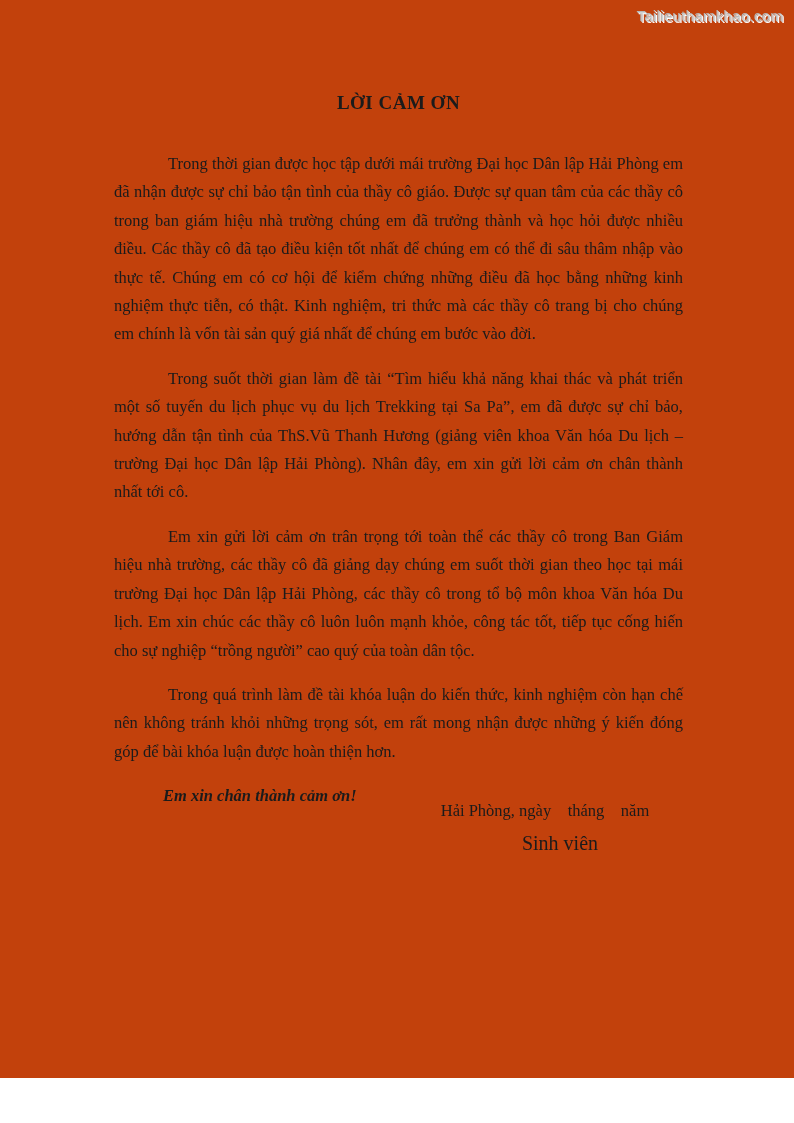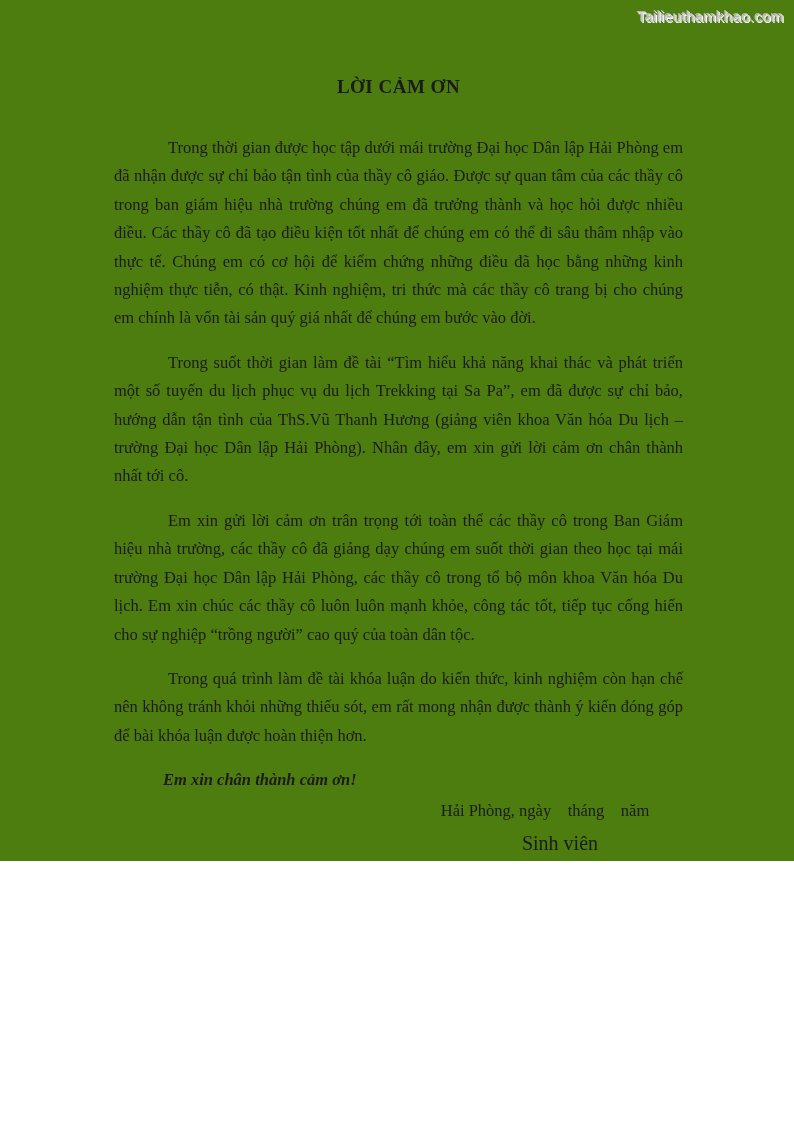--- a/index.html
+++ b/index.html
@@ -3,40 +3,40 @@
 <meta charset="utf-8">
 <style>
   html, body {
     margin: 0;
     padding: 0;
     background: #ffffff;
   }
   .page {
     position: relative;
     width: 794px;
-    height: 861px;
-    background: #4d7c0f;
+    height: 1078px;
+    background: #c2410c;
     font-family: "Liberation Serif", serif;
     color: #1b1b1b;
     overflow: hidden;
   }
   .watermark {
     position: absolute;
     top: 8px;
     right: 10px;
     font-family: "Liberation Sans", sans-serif;
     font-size: 15px;
     color: #d2d2d2;
     text-shadow: -1px -1px 0 #b6b6b6, 1px 1px 0 #ffffff;
     letter-spacing: 0.3px;
   }
   .content {
     position: absolute;
     left: 98px;
-    top: 0;
+    top: 16px;
     width: 601px;
   }
   .doc-title {
     margin: 76px 0 36px 0;
     text-align: center;
     font-size: 19px;
     font-weight: bold;
     letter-spacing: 0.5px;
   }
   .body-para {
@@ -89,21 +89,21 @@
 
   <div class="content">
     <h1 class="doc-title">LỜI CẢM ƠN</h1>
 
     <p class="body-para">Trong thời gian được học tập dưới mái trường Đại học Dân lập Hải Phòng em đã nhận được sự chỉ bảo tận tình của thầy cô giáo. Được sự quan tâm của các thầy cô trong ban giám hiệu nhà trường chúng em đã trưởng thành và học hỏi được nhiều điều. Các thầy cô đã tạo điều kiện tốt nhất để chúng em có thể đi sâu thâm nhập vào thực tế. Chúng em có cơ hội để kiểm chứng những điều đã học bằng những kinh nghiệm thực tiễn, có thật. Kinh nghiệm, tri thức mà các thầy cô trang bị cho chúng em chính là vốn tài sản quý giá nhất để chúng em bước vào đời.</p>
 
     <p class="body-para">Trong suốt thời gian làm đề tài “Tìm hiểu khả năng khai thác và phát triển một số tuyến du lịch phục vụ du lịch Trekking tại Sa Pa”, em đã được sự chỉ bảo, hướng dẫn tận tình của ThS.Vũ Thanh Hương (giảng viên khoa Văn hóa Du lịch – trường Đại học Dân lập Hải Phòng). Nhân đây, em xin gửi lời cảm ơn chân thành nhất tới cô.</p>
 
     <p class="body-para">Em xin gửi lời cảm ơn trân trọng tới toàn thể các thầy cô trong Ban Giám hiệu nhà trường, các thầy cô đã giảng dạy chúng em suốt thời gian theo học tại mái trường Đại học Dân lập Hải Phòng, các thầy cô trong tổ bộ môn khoa Văn hóa Du lịch. Em xin chúc các thầy cô luôn luôn mạnh khỏe, công tác tốt, tiếp tục cống hiến cho sự nghiệp “trồng người” cao quý của toàn dân tộc.</p>
 
-    <p class="body-para">Trong quá trình làm đề tài khóa luận do kiến thức, kinh nghiệm còn hạn chế nên không tránh khỏi những thiếu sót, em rất mong nhận được thành ý kiến đóng góp để bài khóa luận được hoàn thiện hơn.</p>
+    <p class="body-para">Trong quá trình làm đề tài khóa luận do kiến thức, kinh nghiệm còn hạn chế nên không tránh khỏi những trọng sót, em rất mong nhận được những ý kiến đóng góp để bài khóa luận được hoàn thiện hơn.</p>
 
     <p class="closing-para">Em xin chân thành cảm ơn!</p>
   </div>
 
   <div class="sig-place-date">Hải Phòng, ngày    tháng    năm</div>
 
   <div class="sig-role">Sinh viên</div>
 
 
 </div>

